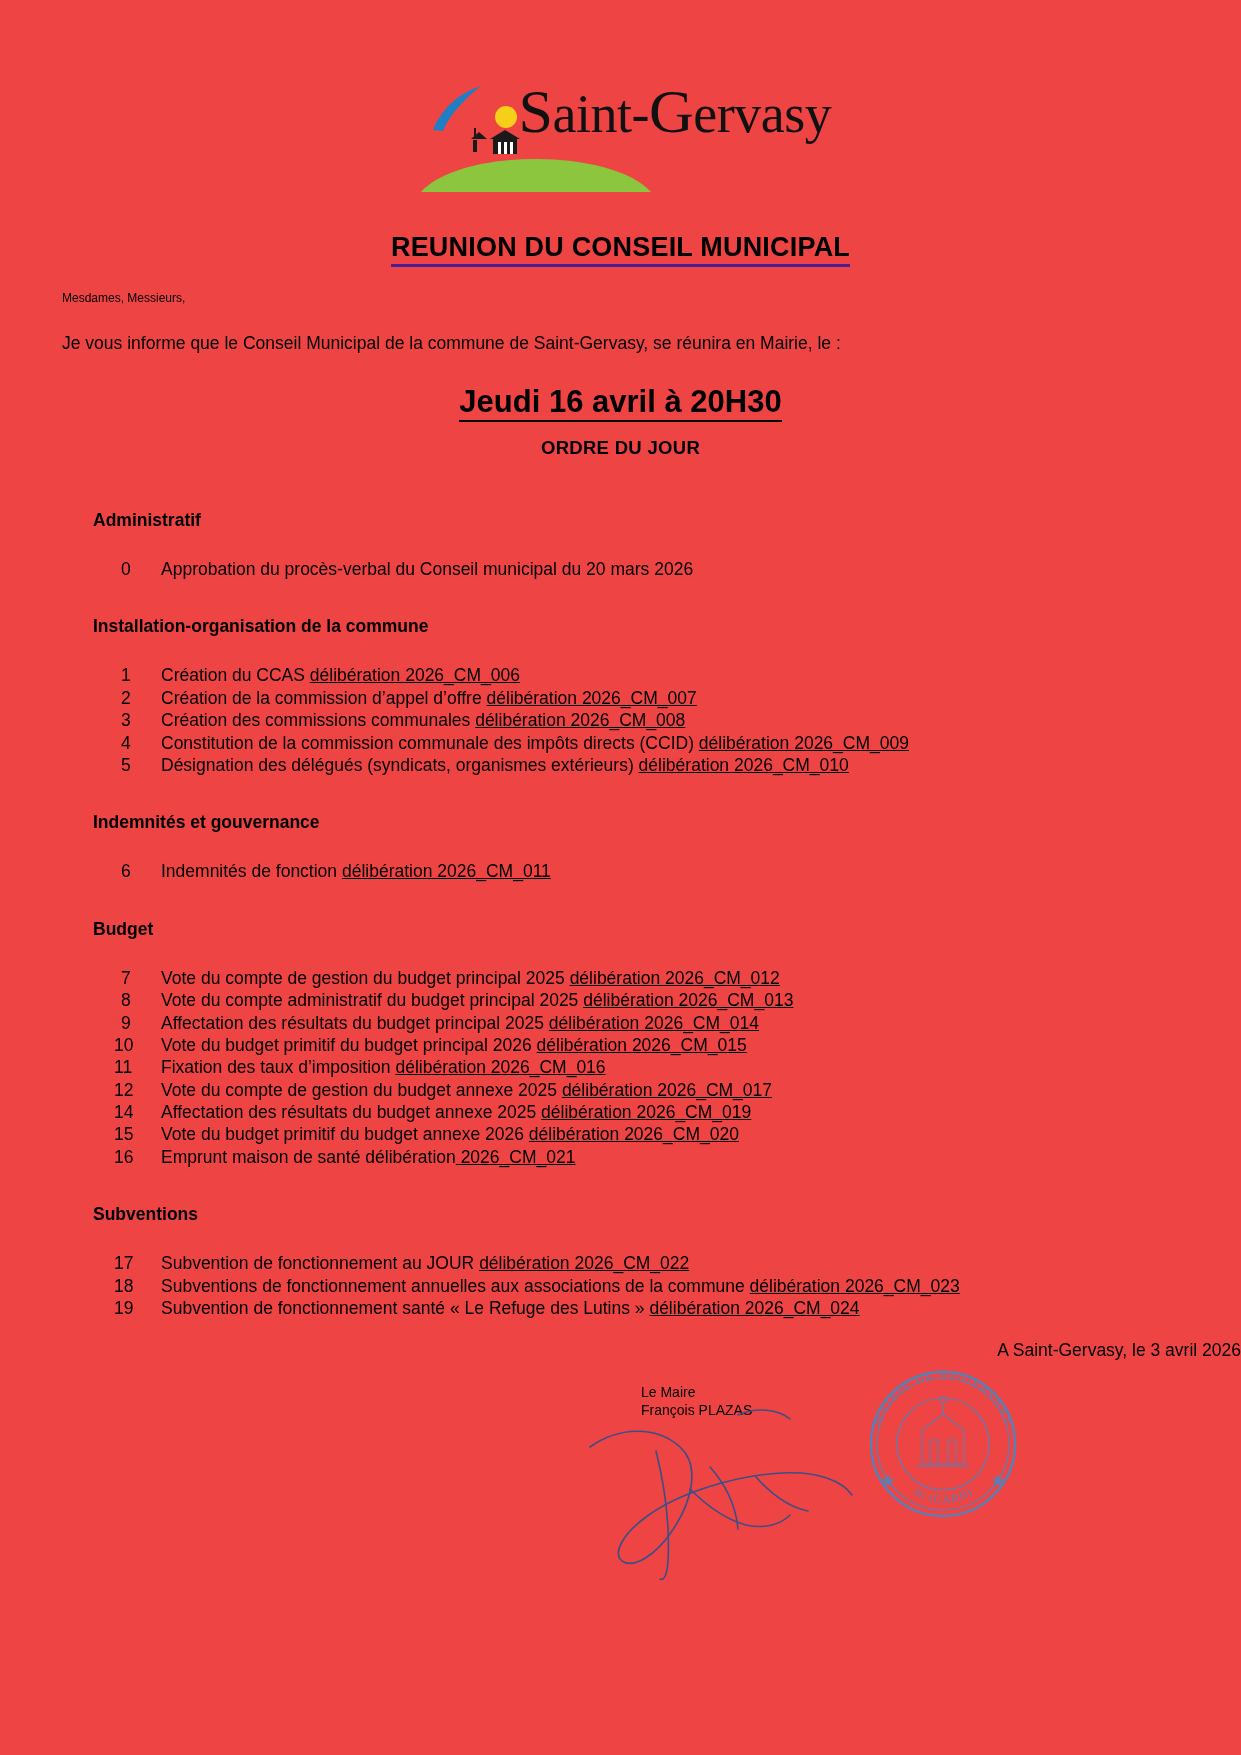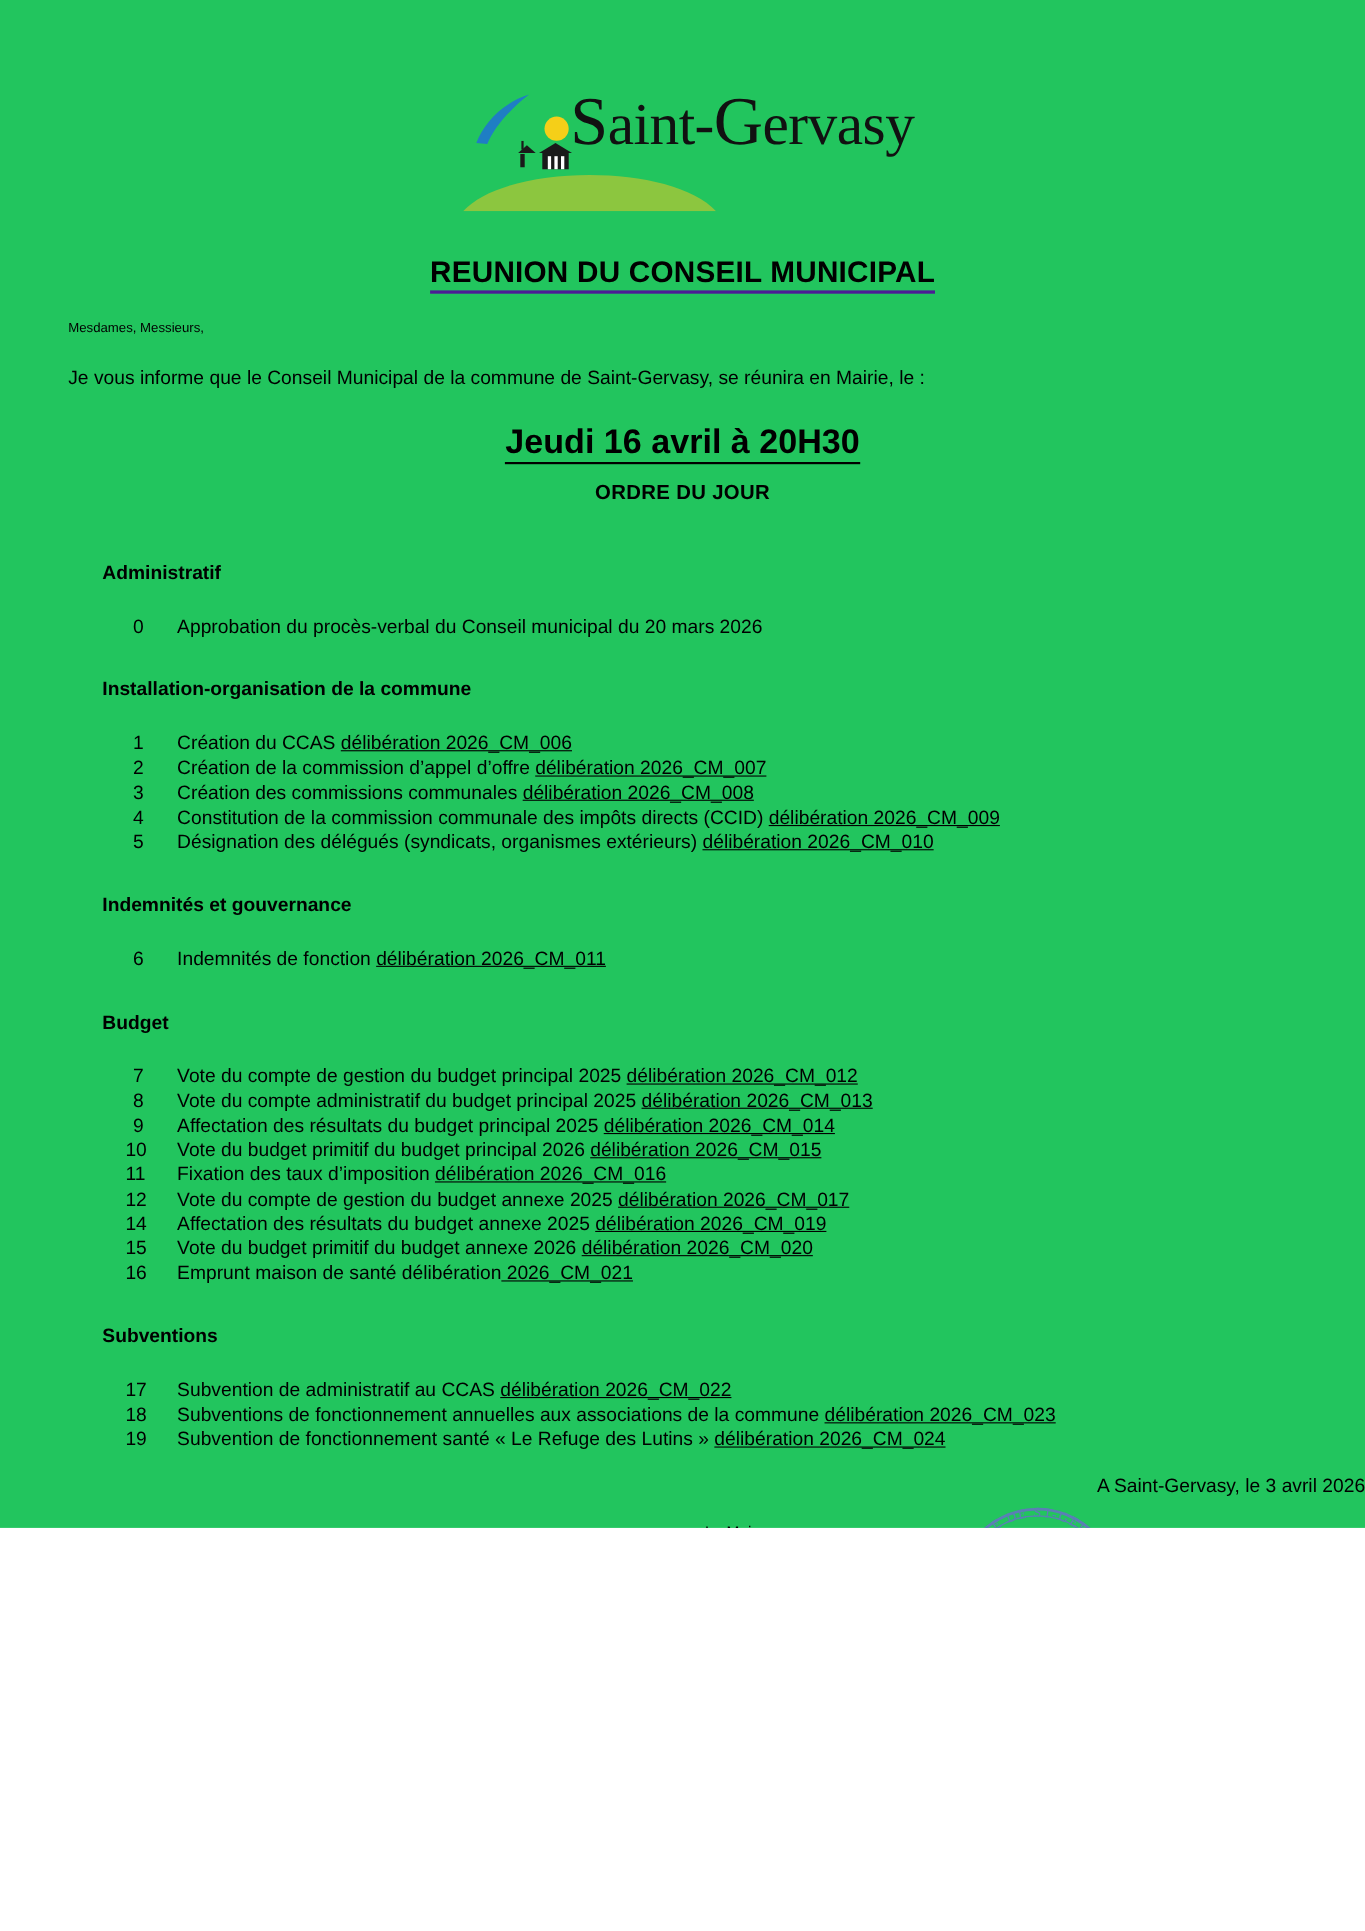--- a/index.html
+++ b/index.html
@@ -8,23 +8,23 @@
     padding: 0;
     background: #ffffff;
   }
   body {
     font-family: "Liberation Sans", sans-serif;
     color: #000000;
   }
   .page {
     position: relative;
     width: 1241px;
-    height: 1389px;
+    height: 1755px;
     margin: 0 auto;
-    background: #22c55e;
+    background: #ef4444;
     overflow: hidden;
   }
 
   
   .logo-block {
     position: absolute;
     left: 0;
     top: 78px;
     width: 100%;
     height: 110px;
@@ -347,21 +347,21 @@
           </li>
         </ul>
         <div class="sp-after-list"></div>
       </div>
       <div class="section">
         <div class="section-title">Subventions</div>
         <div class="sp-after-title"></div>
         <ul class="item-list">
           <li class="item">
             <span class="item-num wide">17</span>
-            <span class="item-text"><span>Subvention de administratif au CCAS </span><span class="ref">délibération 2026_CM_022</span></span>
+            <span class="item-text"><span>Subvention de fonctionnement au JOUR </span><span class="ref">délibération 2026_CM_022</span></span>
           </li>
           <li class="item">
             <span class="item-num wide">18</span>
             <span class="item-text"><span>Subventions de fonctionnement annuelles aux associations de la commune </span><span class="ref">délibération 2026_CM_023</span></span>
           </li>
           <li class="item">
             <span class="item-num wide">19</span>
             <span class="item-text"><span>Subvention de fonctionnement santé « Le Refuge des Lutins » </span><span class="ref">délibération 2026_CM_024</span></span>
           </li>
         </ul>

